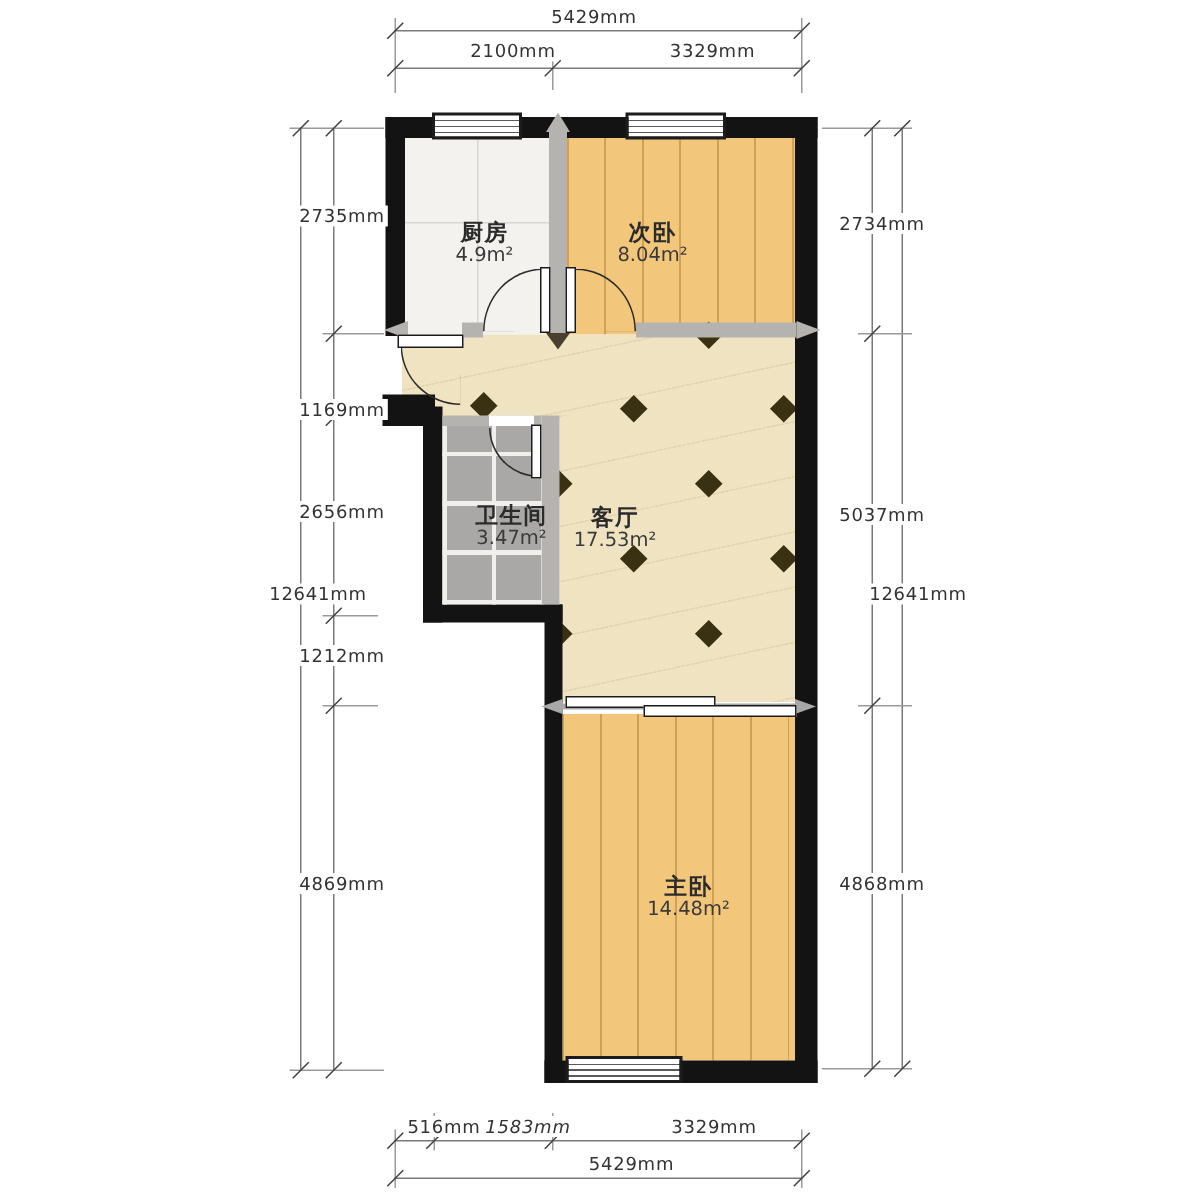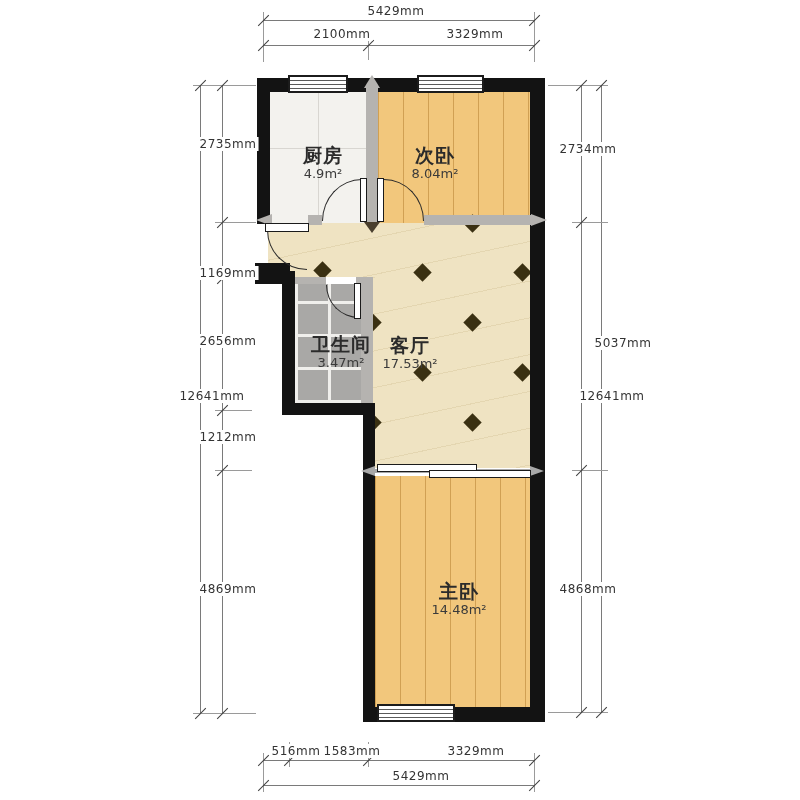--- a/index.html
+++ b/index.html
@@ -31,21 +31,21 @@
   .arc{box-sizing:border-box;border:0 solid #2a2a2a;}
   .arc-tl{border-top-width:1.5px;border-left-width:1.5px;border-top-left-radius:100% 100%;}
   .arc-tr{border-top-width:1.5px;border-right-width:1.5px;border-top-right-radius:100% 100%;}
   .arc-bl{border-bottom-width:1.5px;border-left-width:1.5px;border-bottom-left-radius:100% 100%;}
   
   .dm{width:13px;height:13px;background:var(--diamond);transform:rotate(45deg);}
   
   .tri{width:0;height:0;}
   
   .roomlab{transform:translate(-50%,-50%);text-align:center;color:#2b2b2b;white-space:nowrap;line-height:1.15;}
-  .roomlab .nm{font-size:19px;font-weight:700;letter-spacing:1px;}
+  .roomlab .nm{font-size:15px;font-weight:700;letter-spacing:1px;}
   .roomlab .ar{font-size:13px;font-weight:400;color:#3a3a3a;}
   
   .lh{height:1px;background:var(--dimline);}
   .lv{width:1px;background:var(--dimline);}
   .stub-h{height:1px;background:var(--dimstub);}
   .stub-v{width:1px;background:var(--dimstub);}
   .tk{width:15px;height:1px;background:var(--dimtick);transform:rotate(-45deg);}
   .dlab{font-size:12px;color:var(--dimtext);background:#fff;padding:0 2px;
         transform:translate(-50%,-50%);white-space:nowrap;letter-spacing:.5px;}
   .slider-track{background:#a8a8a8;}
@@ -164,21 +164,21 @@
     <div class="abs stub-v" style="left:289px;top:742px;height:25px;"></div>
     <div class="abs stub-v" style="left:368px;top:742px;height:25px;"></div>
     <div class="abs stub-v" style="left:534px;top:753px;height:39px;"></div>
     <span class="abs tk" style="left:256px;top:760px;"></span>
     <span class="abs tk" style="left:282px;top:760px;"></span>
     <span class="abs tk" style="left:361px;top:760px;"></span>
     <span class="abs tk" style="left:527px;top:760px;"></span>
     <span class="abs tk" style="left:256px;top:785px;"></span>
     <span class="abs tk" style="left:527px;top:785px;"></span>
     <div class="abs dlab" style="left:296px;top:751px;">516mm</div>
-    <div class="abs dlab" style="left:352px;top:751px;">1583mm</div>
+    <div class="abs dlab" style="left:352px;top:751px;font-style:italic;">1583mm</div>
     <div class="abs dlab" style="left:476px;top:751px;">3329mm</div>
     <div class="abs dlab" style="left:421px;top:776px;">5429mm</div>
 
     <div class="abs lv" style="left:200px;top:85px;height:628px;"></div>
     <div class="abs lv" style="left:222px;top:85px;height:628px;"></div>
     <div class="abs stub-h" style="left:193px;top:85px;width:63px;"></div>
     <div class="abs stub-h" style="left:215px;top:222px;width:41px;"></div>
     <div class="abs stub-h" style="left:215px;top:278px;width:41px;"></div>
     <div class="abs stub-h" style="left:215px;top:410px;width:37px;"></div>
     <div class="abs stub-h" style="left:215px;top:470px;width:37px;"></div>
@@ -204,18 +204,18 @@
     <div class="abs stub-h" style="left:572px;top:222px;width:36px;"></div>
     <div class="abs stub-h" style="left:572px;top:470px;width:36px;"></div>
     <div class="abs stub-h" style="left:548px;top:712px;width:60px;"></div>
     <span class="abs tk" style="left:574px;top:85px;"></span>
     <span class="abs tk" style="left:574px;top:222px;"></span>
     <span class="abs tk" style="left:574px;top:470px;"></span>
     <span class="abs tk" style="left:574px;top:712px;"></span>
     <span class="abs tk" style="left:594px;top:85px;"></span>
     <span class="abs tk" style="left:594px;top:712px;"></span>
     <div class="abs dlab" style="left:588px;top:149px;">2734mm</div>
-    <div class="abs dlab" style="left:588px;top:343px;margin-left:35px;">5037mm</div>
+    <div class="abs dlab" style="left:588px;top:343px;">5037mm</div>
     <div class="abs dlab" style="left:612px;top:396px;">12641mm</div>
     <div class="abs dlab" style="left:588px;top:589px;">4868mm</div>
   </div>
 
 </div>
 
 </body></html>

